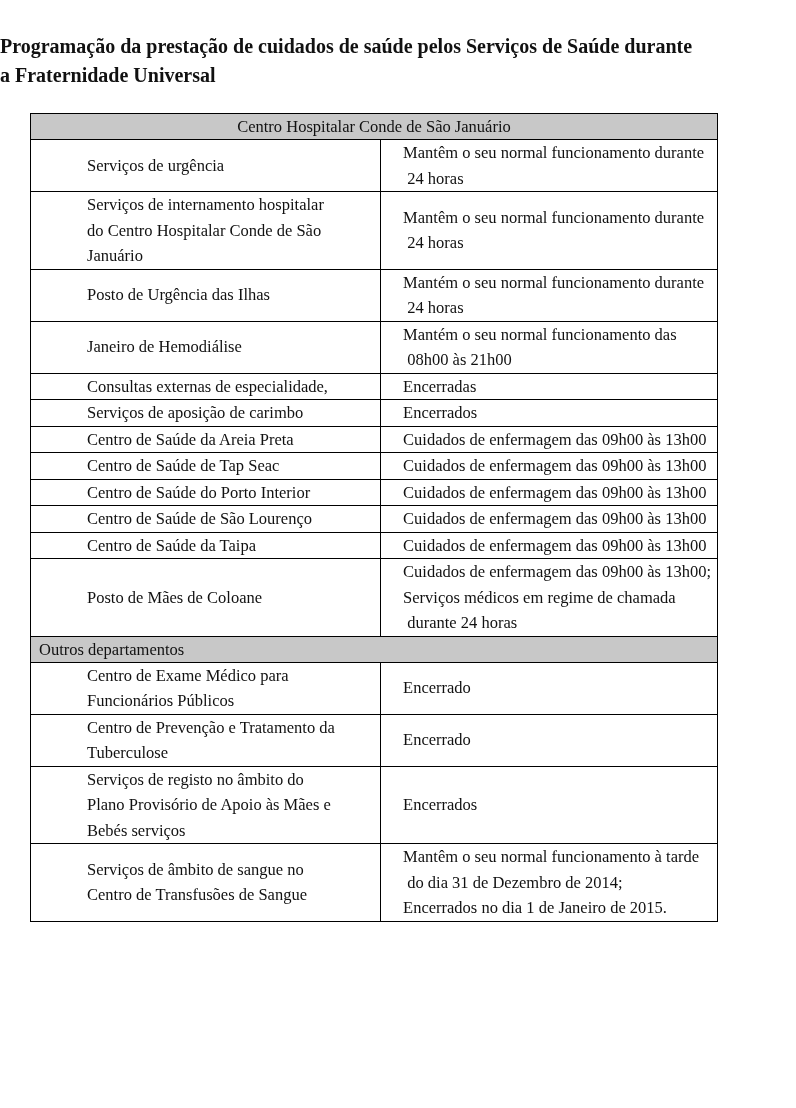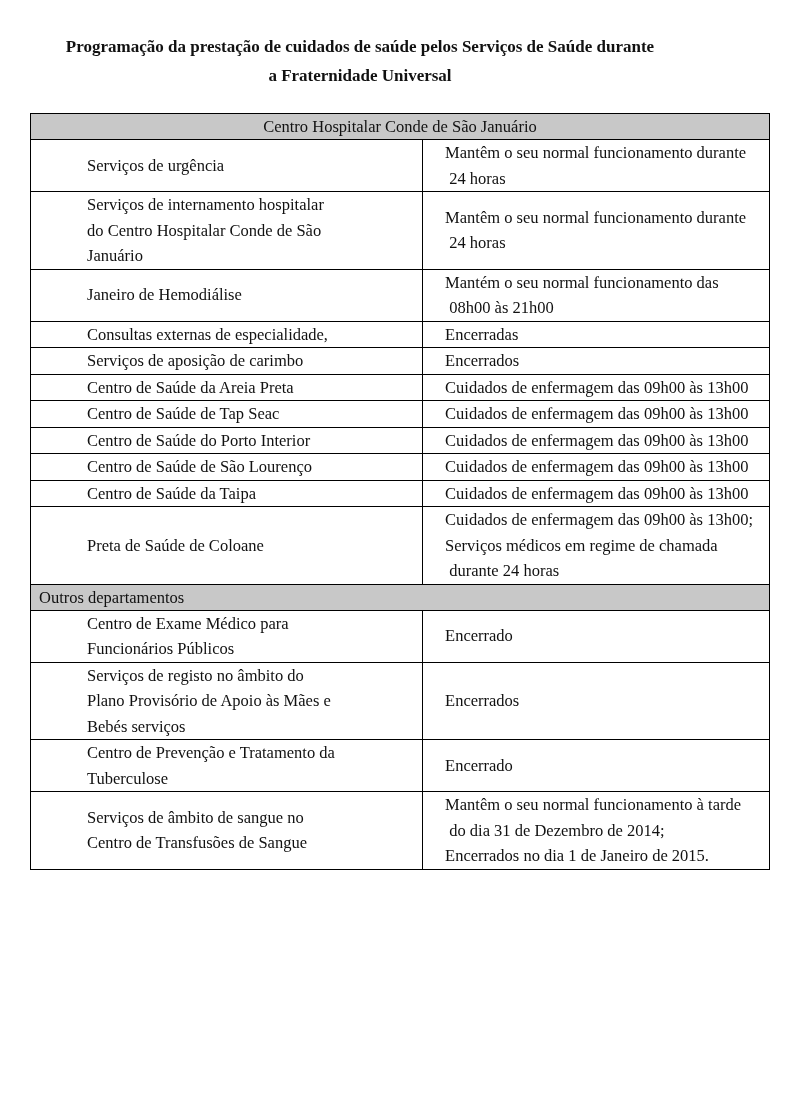--- a/index.html
+++ b/index.html
@@ -2,29 +2,29 @@
 <html><head>
   <meta charset="utf-8">
   <style>
     html, body { margin: 0; padding: 0; background: #ffffff; }
     body {
       width: 796px; height: 1108px; position: relative; overflow: hidden;
       font-family: "Liberation Serif", "DejaVu Serif", serif; color: #111;
     }
     .title {
       position: absolute; left: 0; top: 32px; width: 720px;
-      text-align: center; font-weight: bold; font-size: 17px; line-height: 29px;
+      text-align: left; font-weight: bold; font-size: 20px; line-height: 29px;
     }
     table {
-      position: absolute; left: 30px; top: 113px; width: 740px;
+      position: absolute; left: 30px; top: 113px; width: 688px;
       border-collapse: collapse; font-size: 16.5px;
     }
     td { border: 1px solid #000; padding: 0; vertical-align: middle; line-height: 25.5px; }
     td.c1 { width: 339px; padding-left: 56px; padding-right: 4px; }
-    td.c2 { padding-left: 22px; padding-right: 16px; }
+    td.c2 { padding-left: 22px; padding-right: 6px; }
     tr.section td { background: #c8c8c8; padding-left: 8px; line-height: 25px; }
     tr.section.center td { text-align: center; padding-left: 0; }
     .line { display: block; white-space: pre; }
   </style>
 </head>
 <body>
 
 <div class="title">
   <span class="line">Programação da prestação de cuidados de saúde pelos Serviços de Saúde durante</span>
   <span class="line">a Fraternidade Universal</span>
@@ -45,20 +45,29 @@
         </td>
       </tr>
       <tr>
         <td class="c1">
           <span class="line">Serviços de internamento hospitalar</span>
           <span class="line">do Centro Hospitalar Conde de São</span>
           <span class="line">Januário</span>
         </td>
         <td class="c2">
           <span class="line">Mantêm o seu normal funcionamento durante</span>
+          <span class="line"> 24 horas</span>
+        </td>
+      </tr>
+      <tr>
+        <td class="c1">
+          <span class="line">Posto de Urgência das Ilhas</span>
+        </td>
+        <td class="c2">
+          <span class="line">Mantém o seu normal funcionamento durante</span>
           <span class="line"> 24 horas</span>
         </td>
       </tr>
       <tr>
         <td class="c1">
           <span class="line">Janeiro de Hemodiálise</span>
         </td>
         <td class="c2">
           <span class="line">Mantém o seu normal funcionamento das</span>
           <span class="line"> 08h00 às 21h00</span>
@@ -115,21 +124,21 @@
       <tr>
         <td class="c1">
           <span class="line">Centro de Saúde da Taipa</span>
         </td>
         <td class="c2">
           <span class="line">Cuidados de enfermagem das 09h00 às 13h00</span>
         </td>
       </tr>
       <tr>
         <td class="c1">
-          <span class="line">Preta de Saúde de Coloane</span>
+          <span class="line">Posto de Mães de Coloane</span>
         </td>
         <td class="c2">
           <span class="line">Cuidados de enfermagem das 09h00 às 13h00;</span>
           <span class="line">Serviços médicos em regime de chamada</span>
           <span class="line"> durante 24 horas</span>
         </td>
       </tr>
       <tr class="section">
         <td colspan="2">Outros departamentos</td>
       </tr>
@@ -137,35 +146,35 @@
         <td class="c1">
           <span class="line">Centro de Exame Médico para</span>
           <span class="line">Funcionários Públicos</span>
         </td>
         <td class="c2">
           <span class="line">Encerrado</span>
         </td>
       </tr>
       <tr>
         <td class="c1">
+          <span class="line">Centro de Prevenção e Tratamento da</span>
+          <span class="line">Tuberculose</span>
+        </td>
+        <td class="c2">
+          <span class="line">Encerrado</span>
+        </td>
+      </tr>
+      <tr>
+        <td class="c1">
           <span class="line">Serviços de registo no âmbito do</span>
           <span class="line">Plano Provisório de Apoio às Mães e</span>
           <span class="line">Bebés serviços</span>
         </td>
         <td class="c2">
           <span class="line">Encerrados</span>
-        </td>
-      </tr>
-      <tr>
-        <td class="c1">
-          <span class="line">Centro de Prevenção e Tratamento da</span>
-          <span class="line">Tuberculose</span>
-        </td>
-        <td class="c2">
-          <span class="line">Encerrado</span>
         </td>
       </tr>
       <tr>
         <td class="c1">
           <span class="line">Serviços de âmbito de sangue no</span>
           <span class="line">Centro de Transfusões de Sangue</span>
         </td>
         <td class="c2">
           <span class="line">Mantêm o seu normal funcionamento à tarde</span>
           <span class="line"> do dia 31 de Dezembro de 2014;</span>

